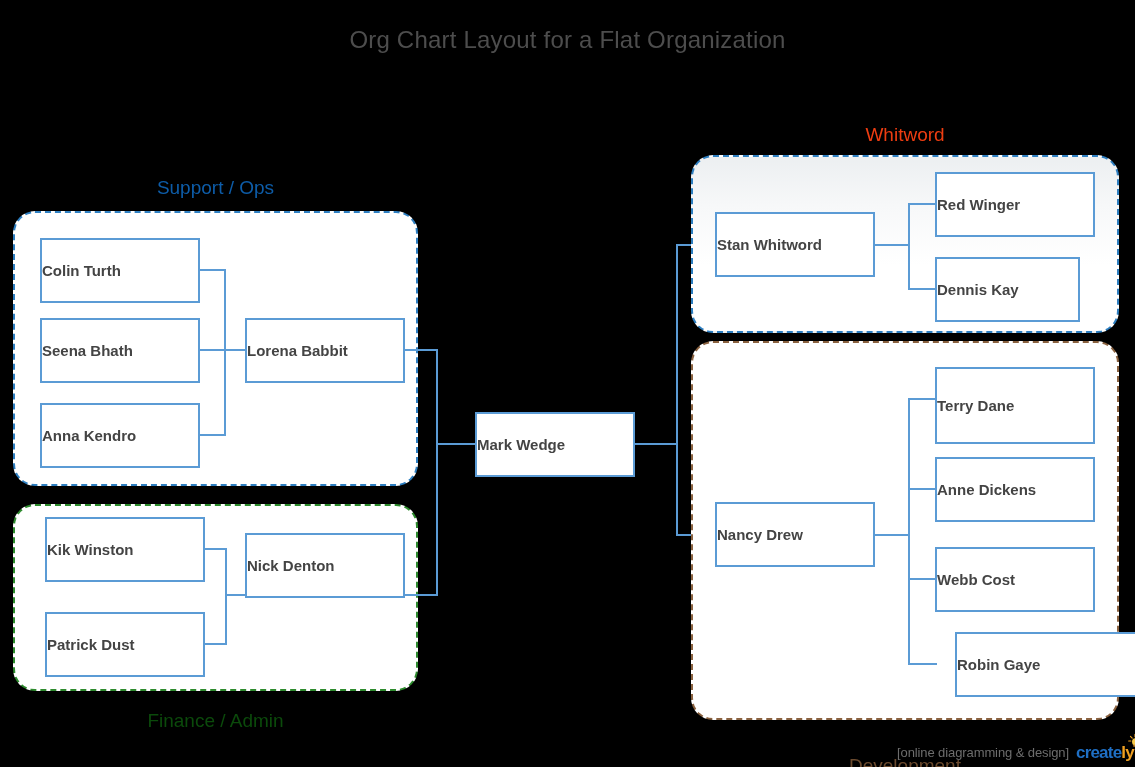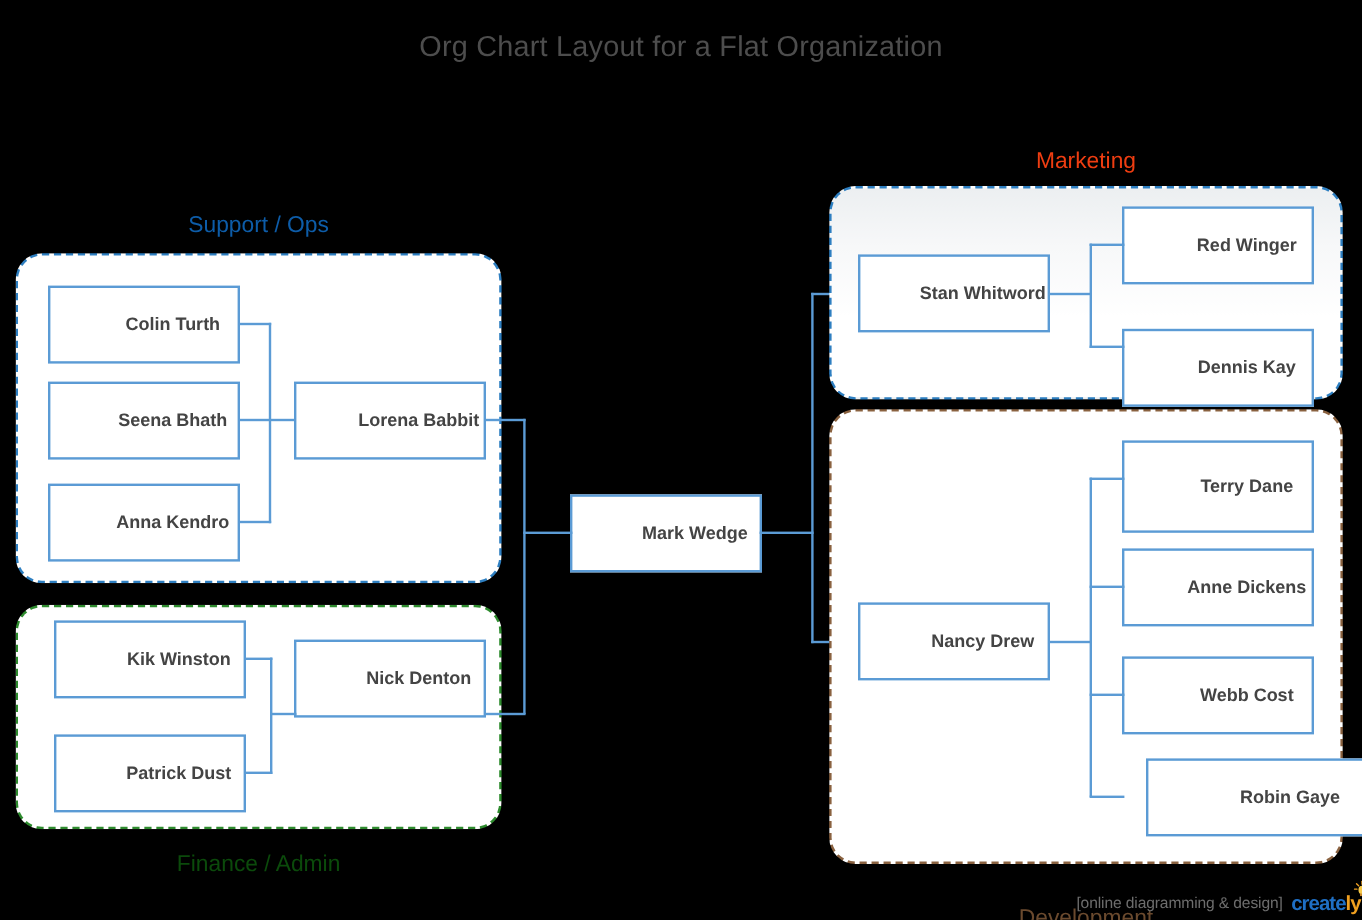--- a/index.html
+++ b/index.html
@@ -56,23 +56,21 @@
   .lbl-red   { color: #ee3d11; }
 
   
   .node {
     position: absolute;
     box-sizing: border-box;
     background: #ffffff;
     border: 2px solid #5b9bd5;
     display: flex;
     align-items: center;
-    justify-content: center;
     text-align: center;
-    padding-left: 48px;
   }
   .node span {
     font-size: 15px;
     font-weight: bold;
     color: #444444;
     white-space: nowrap;
   }
 
   
   .conn {
@@ -176,29 +174,29 @@
   <div class="conn v" style="left:436px; top:349px; height:246px;"></div>
   <div class="conn h" style="left:404px; top:349px; width:34px;"></div>
   <div class="conn h" style="left:404px; top:594px; width:34px;"></div>
 
   <div class="conn h" style="left:633px; top:443px; width:45px;"></div>
   <div class="conn v" style="left:676px; top:244px; height:292px;"></div>
   <div class="conn h" style="left:676px; top:244px; width:40px;"></div>
   <div class="conn h" style="left:676px; top:534px; width:40px;"></div>
 
   <div class="group blue-dash grad" style="left:691px; top:155px; width:428px; height:178px;"></div>
-  <div class="group-label lbl-red" style="left:691px; top:124px; width:428px;">Marketing</div>
+  <div class="group-label lbl-red" style="left:691px; top:124px; width:428px;">Whitword</div>
 
   <div class="node" style="left:715px; top:212px; width:160px; height:65px;">
     <span>Stan Whitword</span>
   </div>
   <div class="node" style="left:935px; top:172px; width:160px; height:65px;">
     <span>Red Winger</span>
   </div>
-  <div class="node" style="left:935px; top:257px; width:160px; height:65px;margin-top:17px;">
+  <div class="node" style="left:935px; top:257px; width:145px; height:65px;">
     <span>Dennis Kay</span>
   </div>
 
   <div class="conn h" style="left:875px; top:244px; width:35px;"></div>
   <div class="conn v" style="left:908px; top:203px; height:87px;"></div>
   <div class="conn h" style="left:908px; top:203px; width:29px;"></div>
   <div class="conn h" style="left:908px; top:288px; width:29px;"></div>
 
   <div class="group brown-dash" style="left:691px; top:341px; width:428px; height:379px;"></div>
   <div class="group-label lbl-brown" style="left:691px; top:733px; width:428px;">Development</div>

